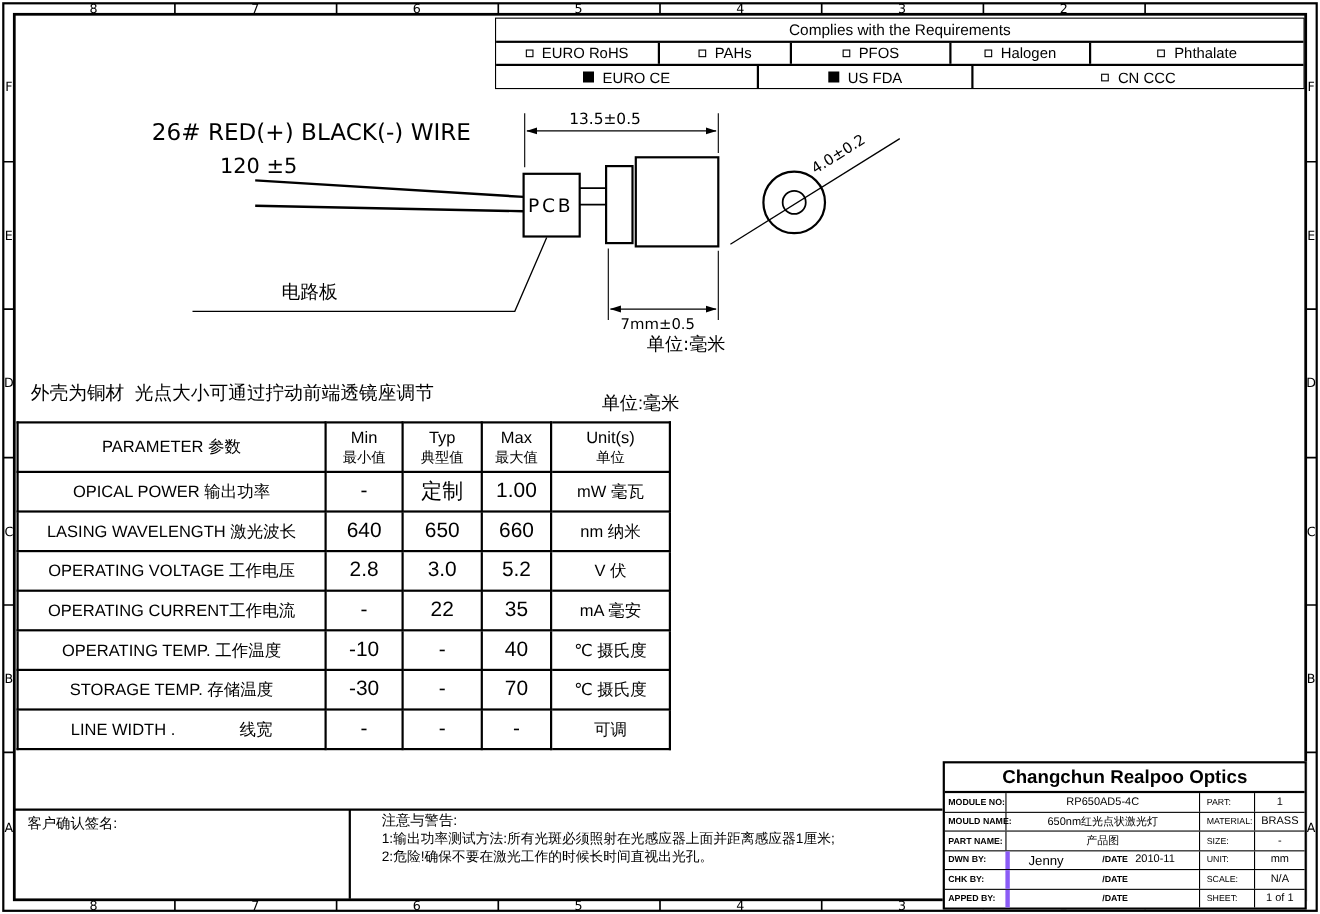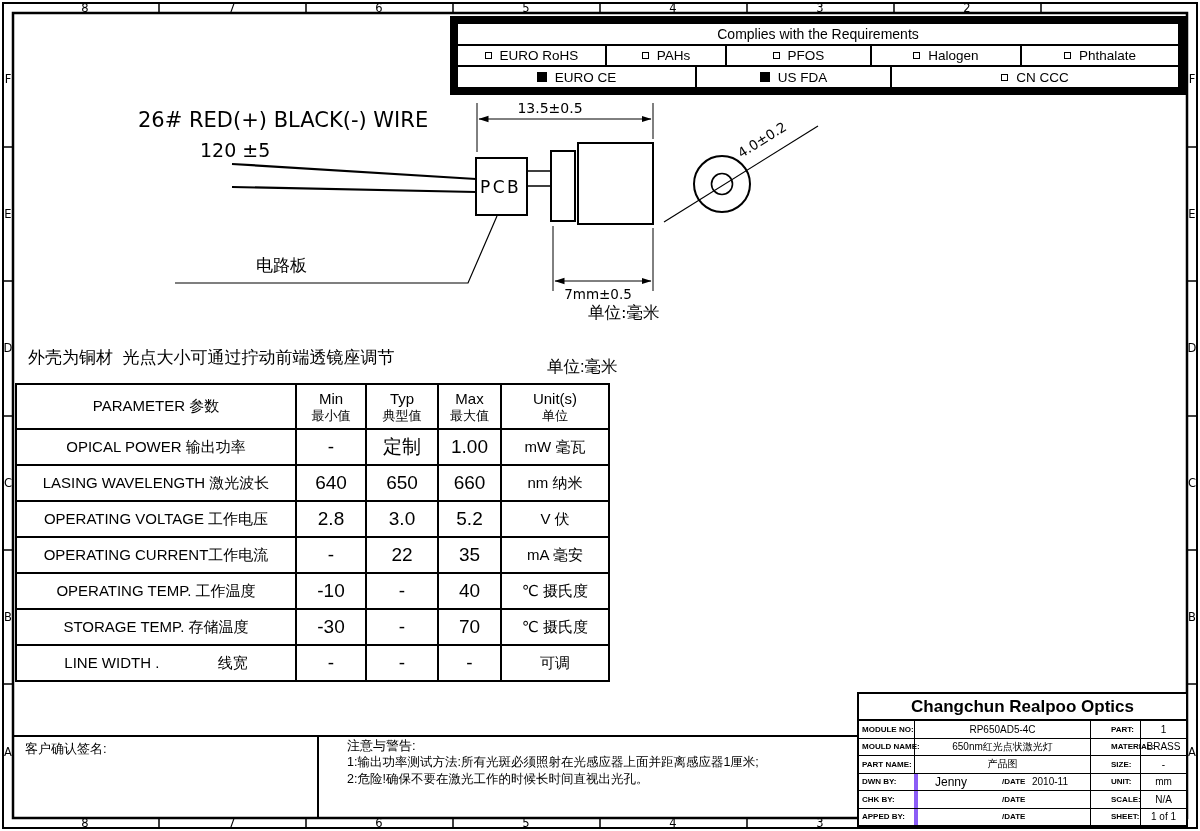--- a/index.html
+++ b/index.html
@@ -4,21 +4,21 @@
 <style>
   *{margin:0;padding:0;box-sizing:border-box}
   html,body{background:#f0f0f0}
   body{font-family:"Liberation Sans","DejaVu Sans",sans-serif;color:#000}
   .sheet{position:relative;width:1200px;height:831px;background:#fff;overflow:hidden}
   .layer{position:absolute;left:0;top:0;width:1200px;height:831px}
   svg text{fill:#000;font-family:"DejaVu Sans","Liberation Sans",sans-serif}
   .zl{font-size:11.5px}
 
   
-  .compliance{position:absolute;left:450px;top:16px;width:736px;border:8px solid #000000;background:transparent}
+  .compliance{position:absolute;left:450px;top:16px;width:736px;border:1px solid #000000;background:transparent}
   .c-row{display:flex;align-items:stretch;border-top:2px solid #000}
   .c-row.first{border-top:none}
   .c-r1{height:20px}.c-r2{height:21px}.c-r3{height:22px}
   .c-title{flex:1;display:flex;align-items:center;justify-content:center;font-size:14px}
   .c-title-cn{width:300px;display:flex;align-items:center;padding-left:34px;font-size:13.5px}
   .c-cell{display:flex;align-items:center;justify-content:center;border-left:2px solid #000;font-size:13.5px;white-space:nowrap}
   .c-cell.first{border-left:none}
   .cb{display:inline-block;width:7px;height:7px;border:1px solid #000;margin-right:8px;flex:0 0 auto}
   .cb.filled{width:10px;height:10px;background:#000;border:none}
 
@@ -47,21 +47,21 @@
   
   .titleblock{position:absolute;left:857px;top:692px;width:331px;height:135px;border:2px solid #000;display:flex;flex-direction:column;background:#fff}
   .tb-company{height:27px;flex:0 0 27px;border-bottom:2px solid #000;display:flex;align-items:center;justify-content:center;font-weight:bold;font-size:17px}
   .tb-row{flex:1;display:flex;align-items:stretch;border-bottom:1px solid #000;min-height:0}
   .tb-row.last{border-bottom:none}
   .tb-label{width:55px;flex:0 0 55px;display:flex;align-items:center;padding-left:3px;font-weight:bold;font-size:8px;white-space:nowrap}
   .tb-value{flex:1;border-left:1px solid #000;display:flex;align-items:center;justify-content:center;font-size:10px;white-space:nowrap}
   .tb-by{width:88px;flex:0 0 88px;border-left:4px solid #8b5cf6;display:flex;align-items:center;padding-left:17px;font-size:12px}
   .tb-datelabel{width:30px;flex:0 0 30px;display:flex;align-items:center;font-weight:bold;font-size:8px}
   .tb-date{flex:1;display:flex;align-items:center;font-size:10px}
-  .tb-label2{width:50px;flex:0 0 50px;border-left:1px solid #000;display:flex;align-items:center;padding-left:20px;font-weight:bold;font-size:8px;white-space:nowrap}
+  .tb-label2{width:50px;flex:0 0 50px;border-left:1px solid #000;display:flex;align-items:center;padding-left:6px;font-weight:normal;font-size:8px;white-space:nowrap}
   .tb-value2{width:46px;flex:0 0 46px;border-left:1px solid #000;display:flex;align-items:center;justify-content:center;font-size:10px}
 </style>
 </head>
 <body>
 
 <div class="sheet">
 
   <svg class="layer" viewBox="0 0 1200 831">
     <defs>
       <marker id="arrow" markerWidth="11" markerHeight="9" refX="9.5" refY="4" orient="auto-start-reverse" markerUnits="userSpaceOnUse">
@@ -146,21 +146,21 @@
         <span>EURO RoHS</span>
       </div>
       <div class="c-cell" style="width:120px">
         <span class="cb"></span>
         <span>PAHs</span>
       </div>
       <div class="c-cell" style="width:145px">
         <span class="cb"></span>
         <span>PFOS</span>
       </div>
-      <div class="c-cell" style="width:150px">
+      <div class="c-cell" style="width:127px">
         <span class="cb"></span>
         <span>Halogen</span>
       </div>
       <div class="c-cell" style="flex:1">
         <span class="cb"></span>
         <span>Phthalate</span>
       </div>
     </div>
     <div class="c-row c-r3">
       <div class="c-cell first" style="width:237px">

